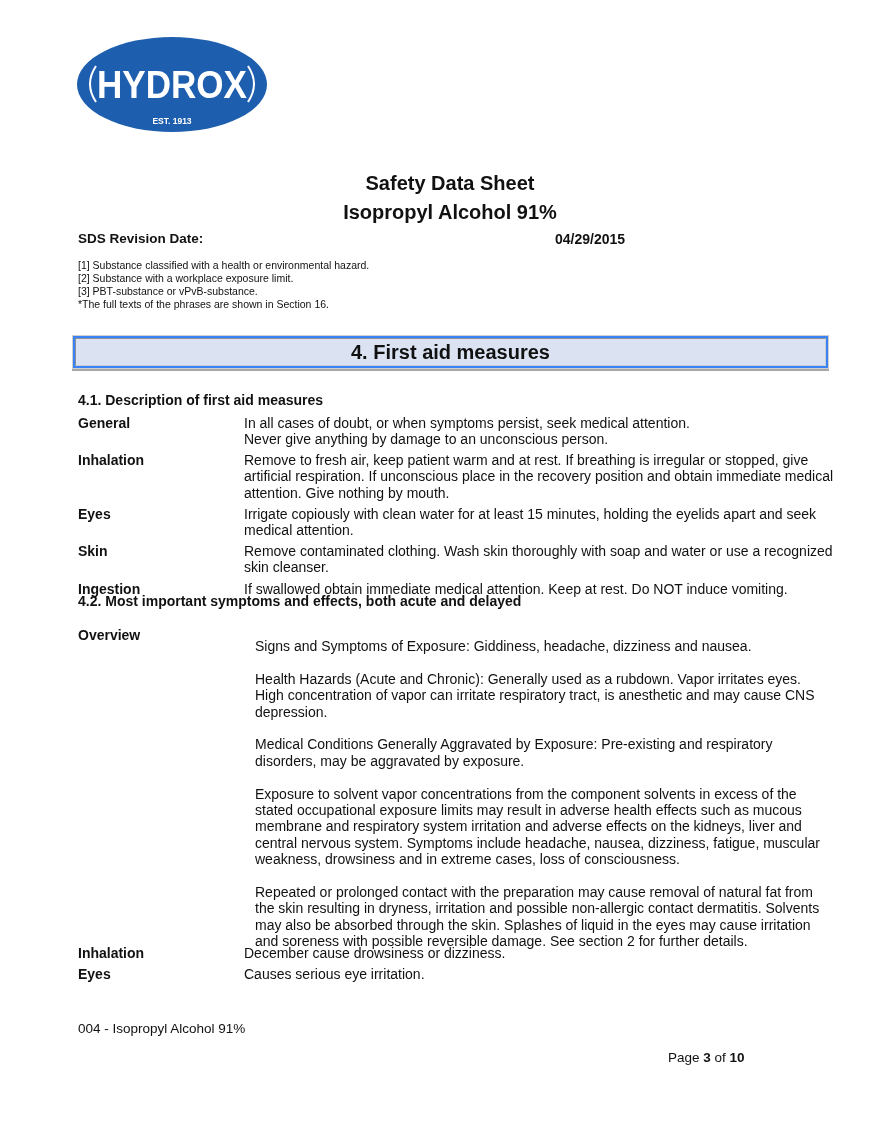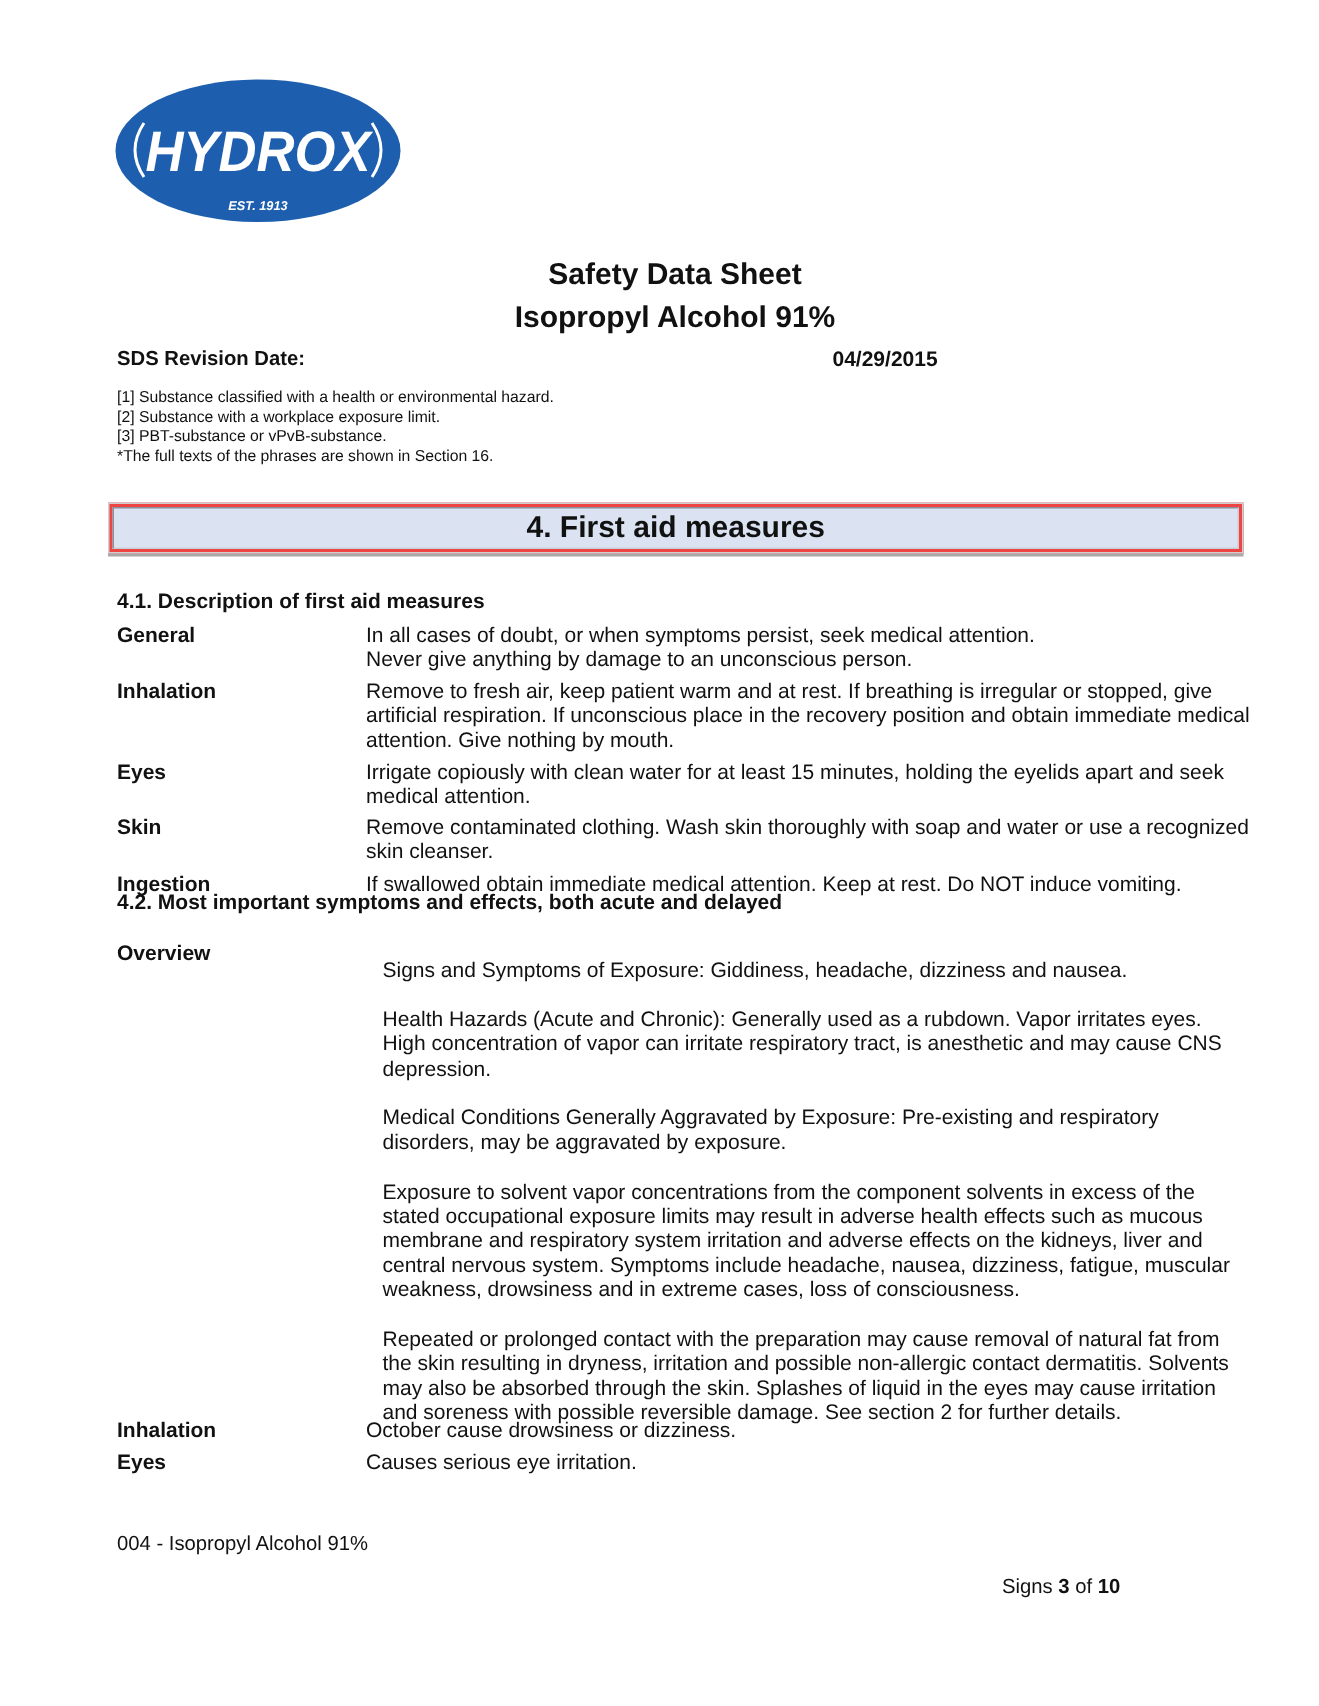--- a/index.html
+++ b/index.html
@@ -1,28 +1,28 @@
 <!DOCTYPE html>
 <html><head>
 <meta charset="utf-8">
 <style>
   html, body { margin: 0; padding: 0; background: #ffffff; }
   body { width: 879px; height: 1137px; position: relative; overflow: hidden;
          font-family: "Liberation Sans", sans-serif; color: #111; }
-  .logo { position: absolute; left: 76px; top: 52px; width: 192px; height: 97px; font-style: italic; }
+  .logo { position: absolute; left: 76px; top: 36px; width: 192px; height: 97px; }
   .title1 { position: absolute; left: 0; width: 900px; top: 172px; text-align: center;
             font-size: 20px; font-weight: bold; }
   .title2 { position: absolute; left: 0; width: 900px; top: 201px; text-align: center;
             font-size: 20px; font-weight: bold; }
   .rev-label { position: absolute; left: 78px; top: 231px; font-size: 13.5px; font-weight: bold; }
   .rev-date { position: absolute; left: 555px; top: 231px; font-size: 14px; font-weight: bold; }
   .notes { position: absolute; left: 78px; top: 259px; font-size: 10.5px; line-height: 13px; }
   .notes div { white-space: nowrap; }
   .sec-box { position: absolute; left: 72px; top: 335px; width: 755px; height: 32px;
-             border: 1px solid #cfcfcf; box-shadow: 0 2px 0 #a8a8a8; background: #ef4444; }
+             border: 1px solid #cfcfcf; box-shadow: 0 2px 0 #a8a8a8; background: #3b82f6; }
   .sec-inner { position: absolute; left: 2px; top: 2px; right: 2px; bottom: 2px;
                background: #dbe3f3; border: 1px solid #8a8f99; border-bottom-color: #c9cdd4;
                border-right-color: #c9cdd4; display: flex; align-items: center; justify-content: center;
                font-size: 20px; font-weight: bold; }
   .sub { position: absolute; left: 78px; font-size: 14px; font-weight: bold; }
   .row { position: absolute; left: 78px; width: 760px; font-size: 14px; line-height: 16.4px; }
   .row .lbl { position: absolute; left: 0; top: 0; font-weight: bold; }
   .row .txt { position: absolute; left: 166px; top: 0; width: 590px; }
   .para { margin: 11px; }
   .footer-left { position: absolute; left: 78px; top: 1021px; font-size: 13.5px; }
@@ -96,27 +96,27 @@
     <p class="para" style="margin-bottom:16.4px;">Signs and Symptoms of Exposure: Giddiness, headache, dizziness and nausea.</p>
     <p class="para" style="margin-bottom:16.4px;">Health Hazards (Acute and Chronic): Generally used as a rubdown. Vapor irritates eyes. High concentration of vapor can irritate respiratory tract, is anesthetic and may cause CNS depression.</p>
     <p class="para" style="margin-bottom:16.4px;">Medical Conditions Generally Aggravated by Exposure: Pre-existing and respiratory disorders, may be aggravated by exposure.</p>
     <p class="para" style="margin-bottom:16.4px;">Exposure to solvent vapor concentrations from the component solvents in excess of the stated occupational exposure limits may result in adverse health effects such as mucous membrane and respiratory system irritation and adverse effects on the kidneys, liver and central nervous system. Symptoms include headache, nausea, dizziness, fatigue, muscular weakness, drowsiness and in extreme cases, loss of consciousness.</p>
     <p class="para">Repeated or prolonged contact with the preparation may cause removal of natural fat from the skin resulting in dryness, irritation and possible non-allergic contact dermatitis. Solvents may also be absorbed through the skin. Splashes of liquid in the eyes may cause irritation and soreness with possible reversible damage. See section 2 for further details.</p>
   </div>
 </div>
 
 <div class="row" style="top:945px;">
   <span class="lbl">Inhalation</span>
-  <div class="txt">October cause drowsiness or dizziness.</div>
+  <div class="txt">December cause drowsiness or dizziness.</div>
 </div>
 
 <div class="row" style="top:966px;">
   <span class="lbl">Eyes</span>
   <div class="txt">Causes serious eye irritation.</div>
 </div>
 
 <div class="footer-left">004 - Isopropyl Alcohol 91%</div>
 <div class="footer-right">
-  <span>Signs</span>
+  <span>Page</span>
   <b>3</b>
   <span>of</span>
   <b>10</b>
 </div>
 
 </body></html>

